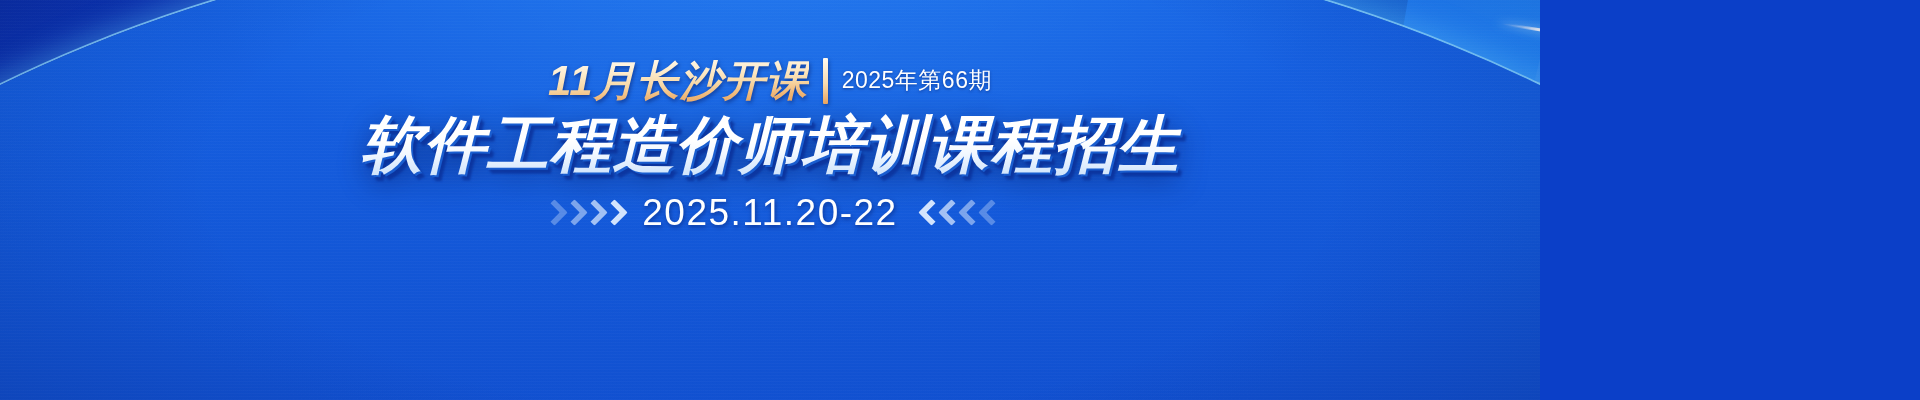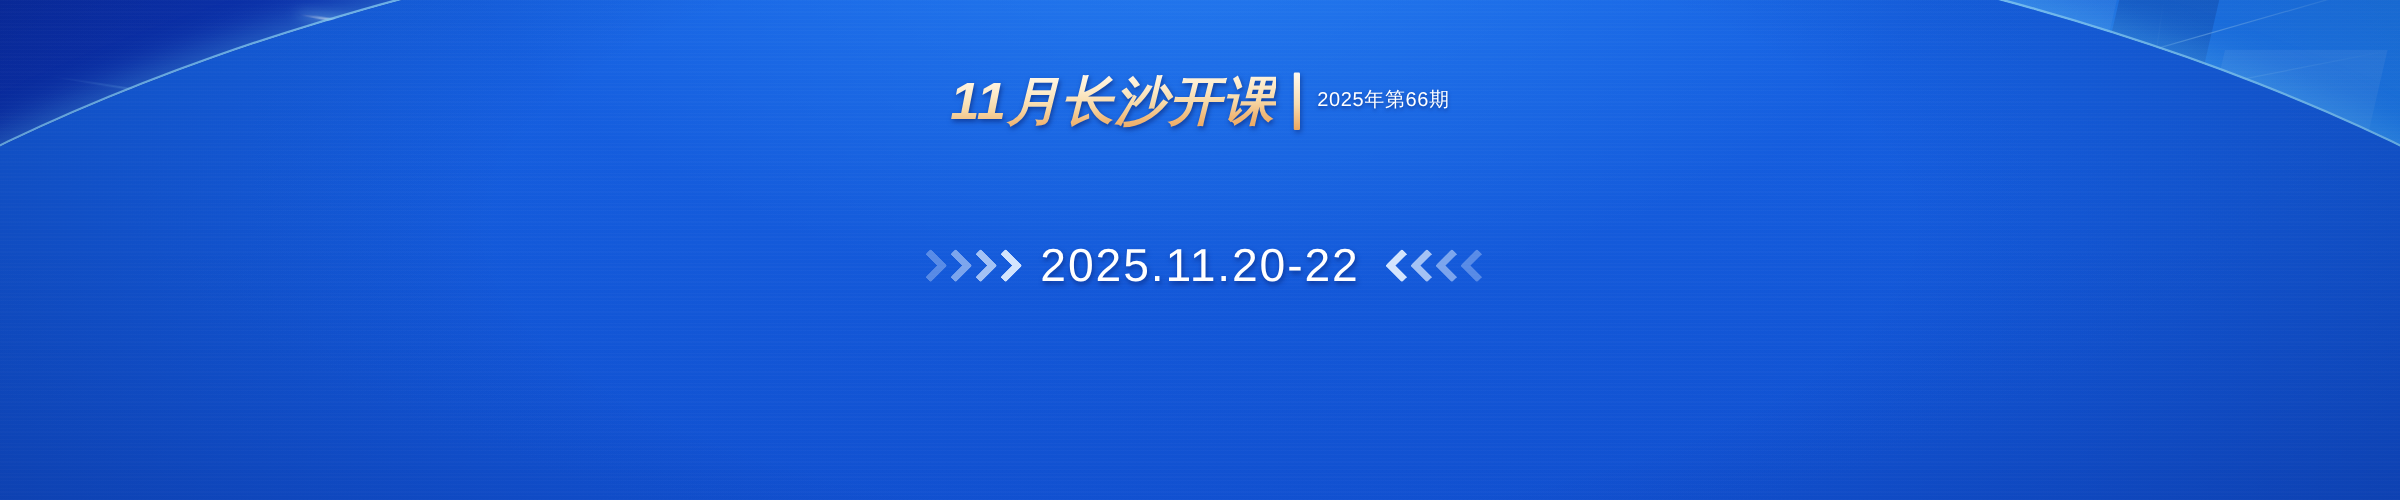--- a/index.html
+++ b/index.html
@@ -4,21 +4,21 @@
 <style>
   * { margin:0; padding:0; box-sizing:border-box; }
   html, body {
     width:1920px; height:400px; overflow:hidden;
     background:#0b3fc8;
     font-family:"Liberation Sans","DejaVu Sans",sans-serif;
   }
 
   .banner {
     position:relative;
-    width:1920px; height:400px;
+    width:1540px; height:400px;
     overflow:hidden;
     background:
       radial-gradient(ellipse 900px 620px at 1500px 120px, rgba(40,140,255,0.55) 0%, rgba(40,140,255,0.0) 62%),
       radial-gradient(ellipse 760px 520px at 1140px 300px, rgba(40,150,255,0.42) 0%, rgba(20,90,220,0.0) 65%),
       radial-gradient(ellipse 820px 600px at 260px 340px, rgba(18,70,215,0.55) 0%, rgba(10,45,170,0.0) 70%),
       linear-gradient(103deg, #0a2ea8 0%, #0c36b8 17%, #0f47cf 38%, #1055dd 56%, #1463e6 72%, #1a74ef 86%, #1f86f5 100%);
   }
 
   
   .panels { position:absolute; inset:0; overflow:hidden; }
@@ -122,21 +122,21 @@
     filter:drop-shadow(1px 2px 2px rgba(4,24,96,0.45));
   }
   .issue {
     display:flex;
     flex-direction:column;
     justify-content:center;
     gap:2px;
     line-height:1.12;
   }
   .issue span {
-    font-size:16px;
+    font-size:23px;
     font-weight:500;
     color:#ffffff;
     letter-spacing:0.5px;
     white-space:nowrap;
     text-shadow:0 1px 3px rgba(4,24,96,0.55);
   }
 
   .headline {
     position:absolute;
     left:0; right:0; top:112px;
@@ -276,20 +276,21 @@
   <div class="content">
 
     <div class="kicker-row">
       <div class="kicker">11月长沙开课</div>
       <div class="divider-bar"></div>
       <div class="issue">
         <span>2025年第66期</span>
       </div>
     </div>
 
+    <div class="headline">软件工程造价师培训课程招生</div>
 
     <div class="dateline">
       <div class="chev-group">
         <div class="chev o1"></div>
         <div class="chev o2"></div>
         <div class="chev o3"></div>
         <div class="chev o4"></div>
       </div>
       <div class="date-text">2025.11.20-22</div>
       <div class="chev-group">

